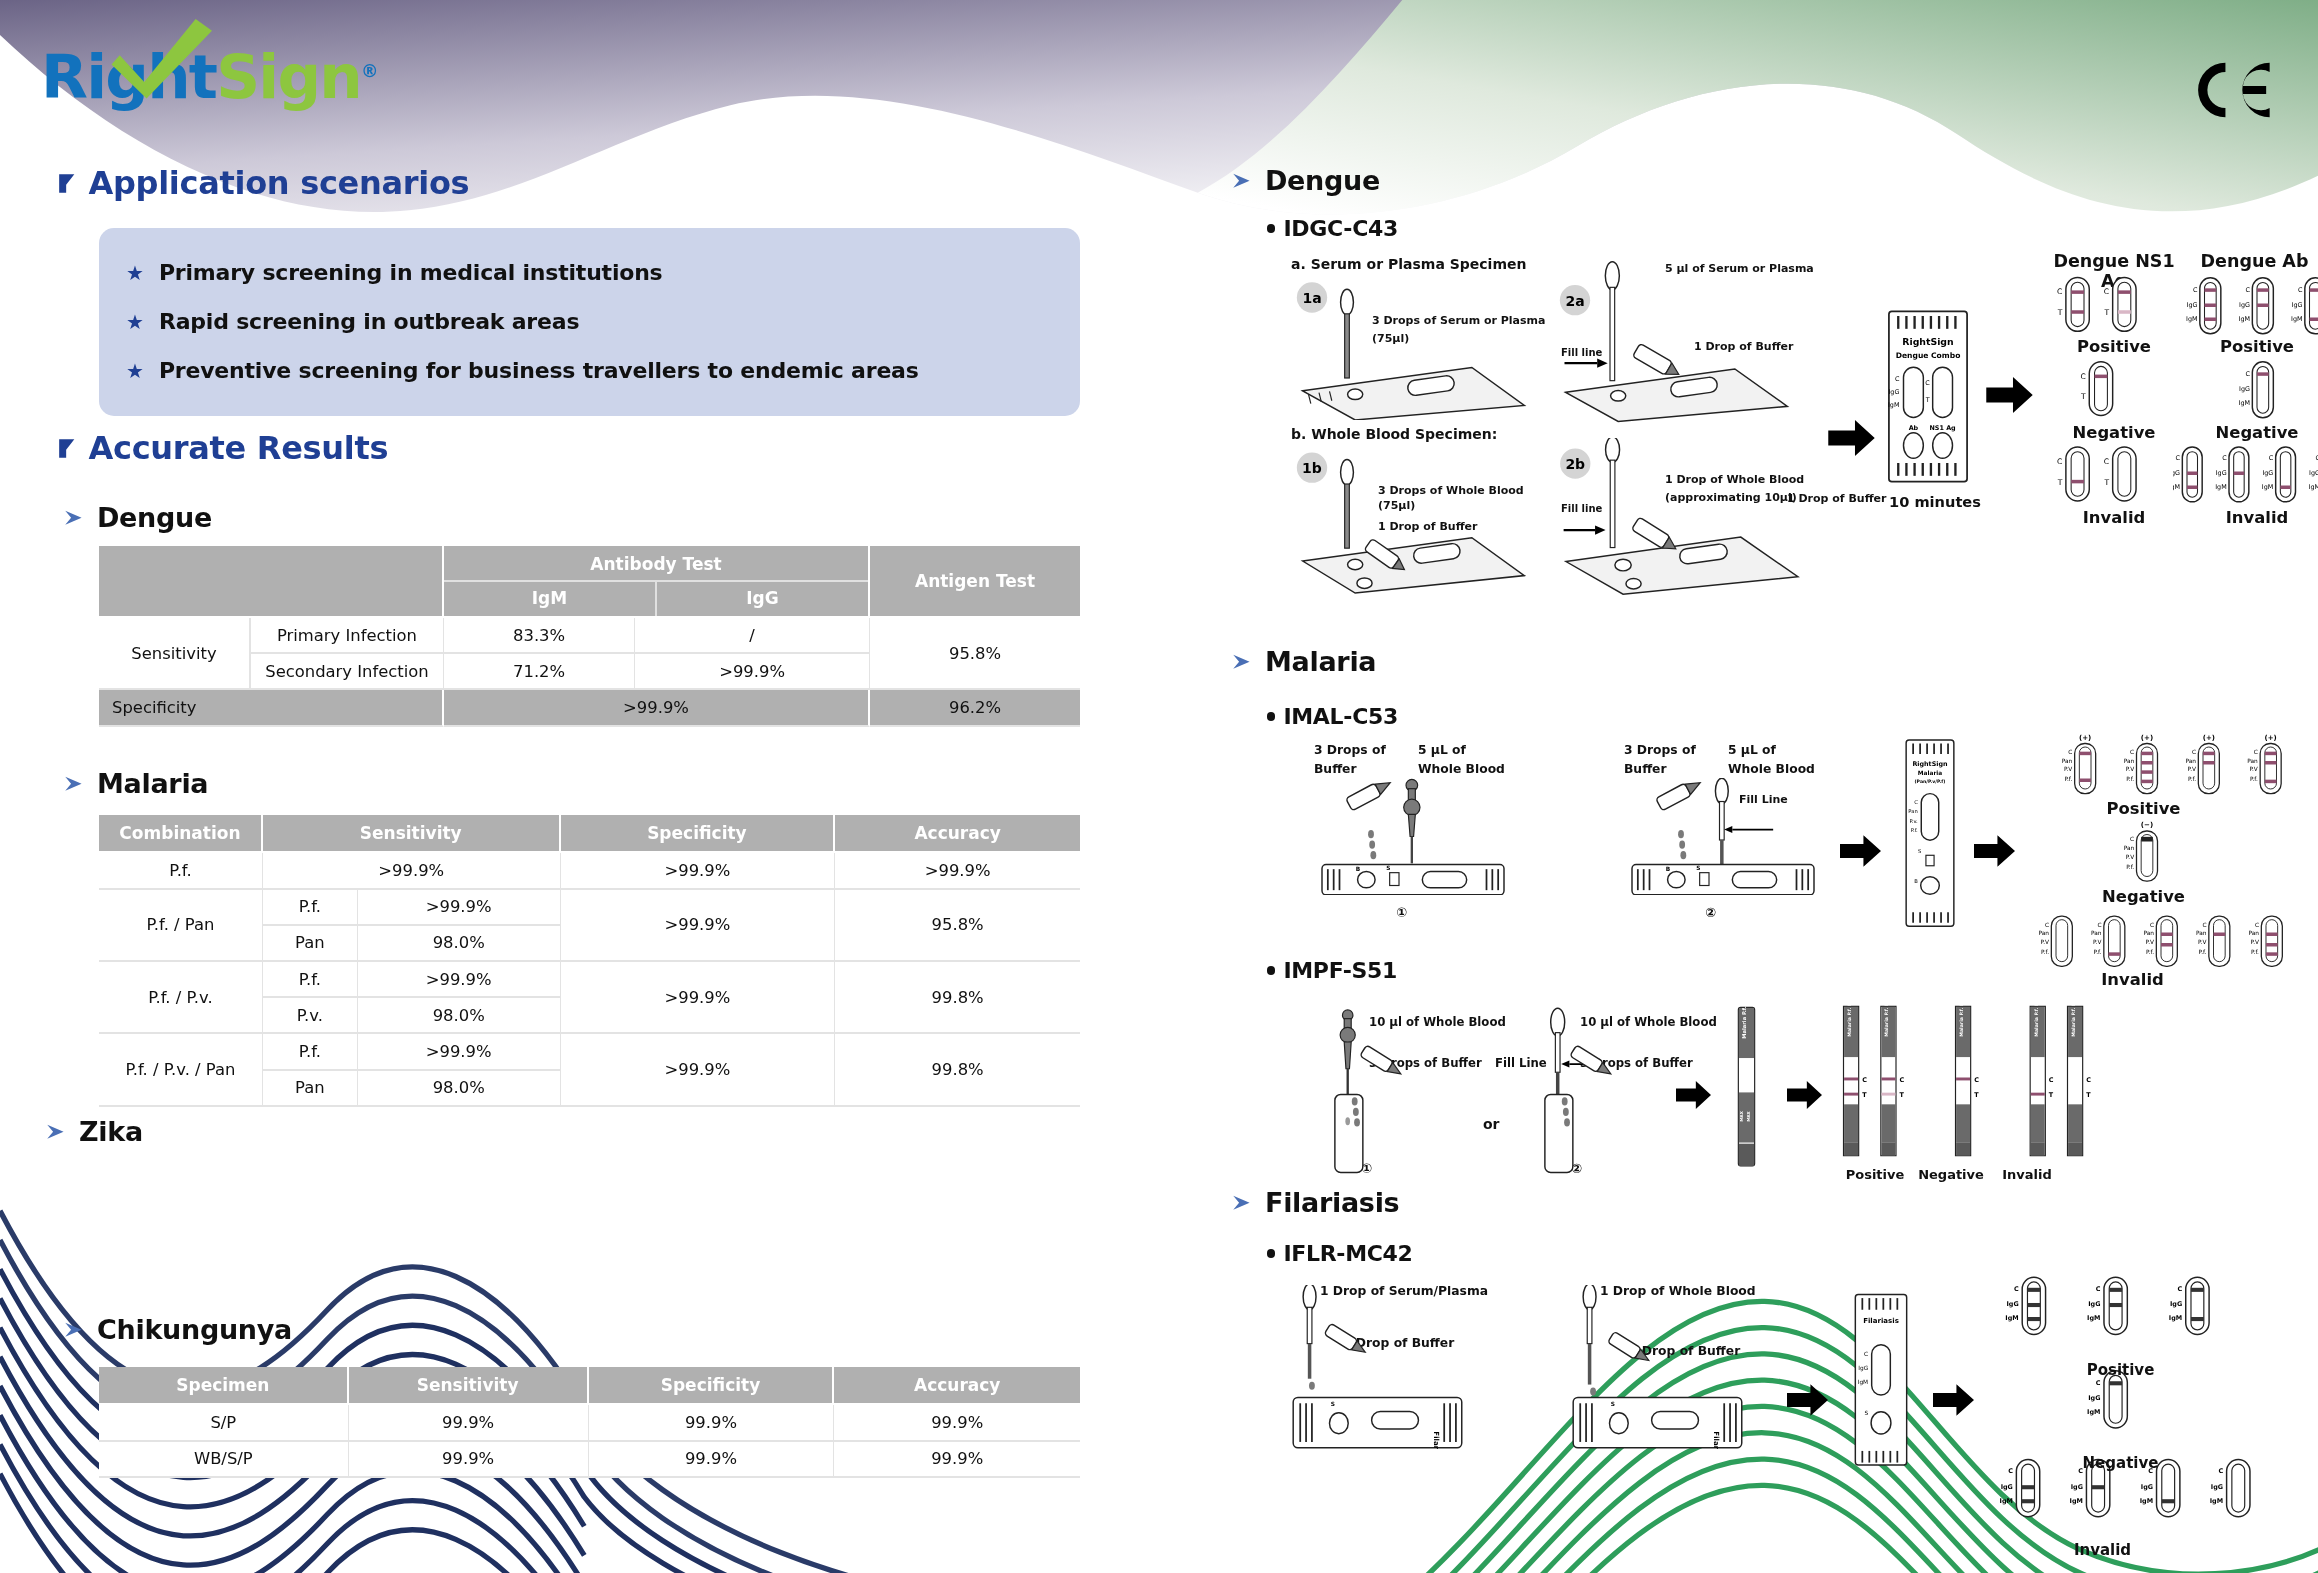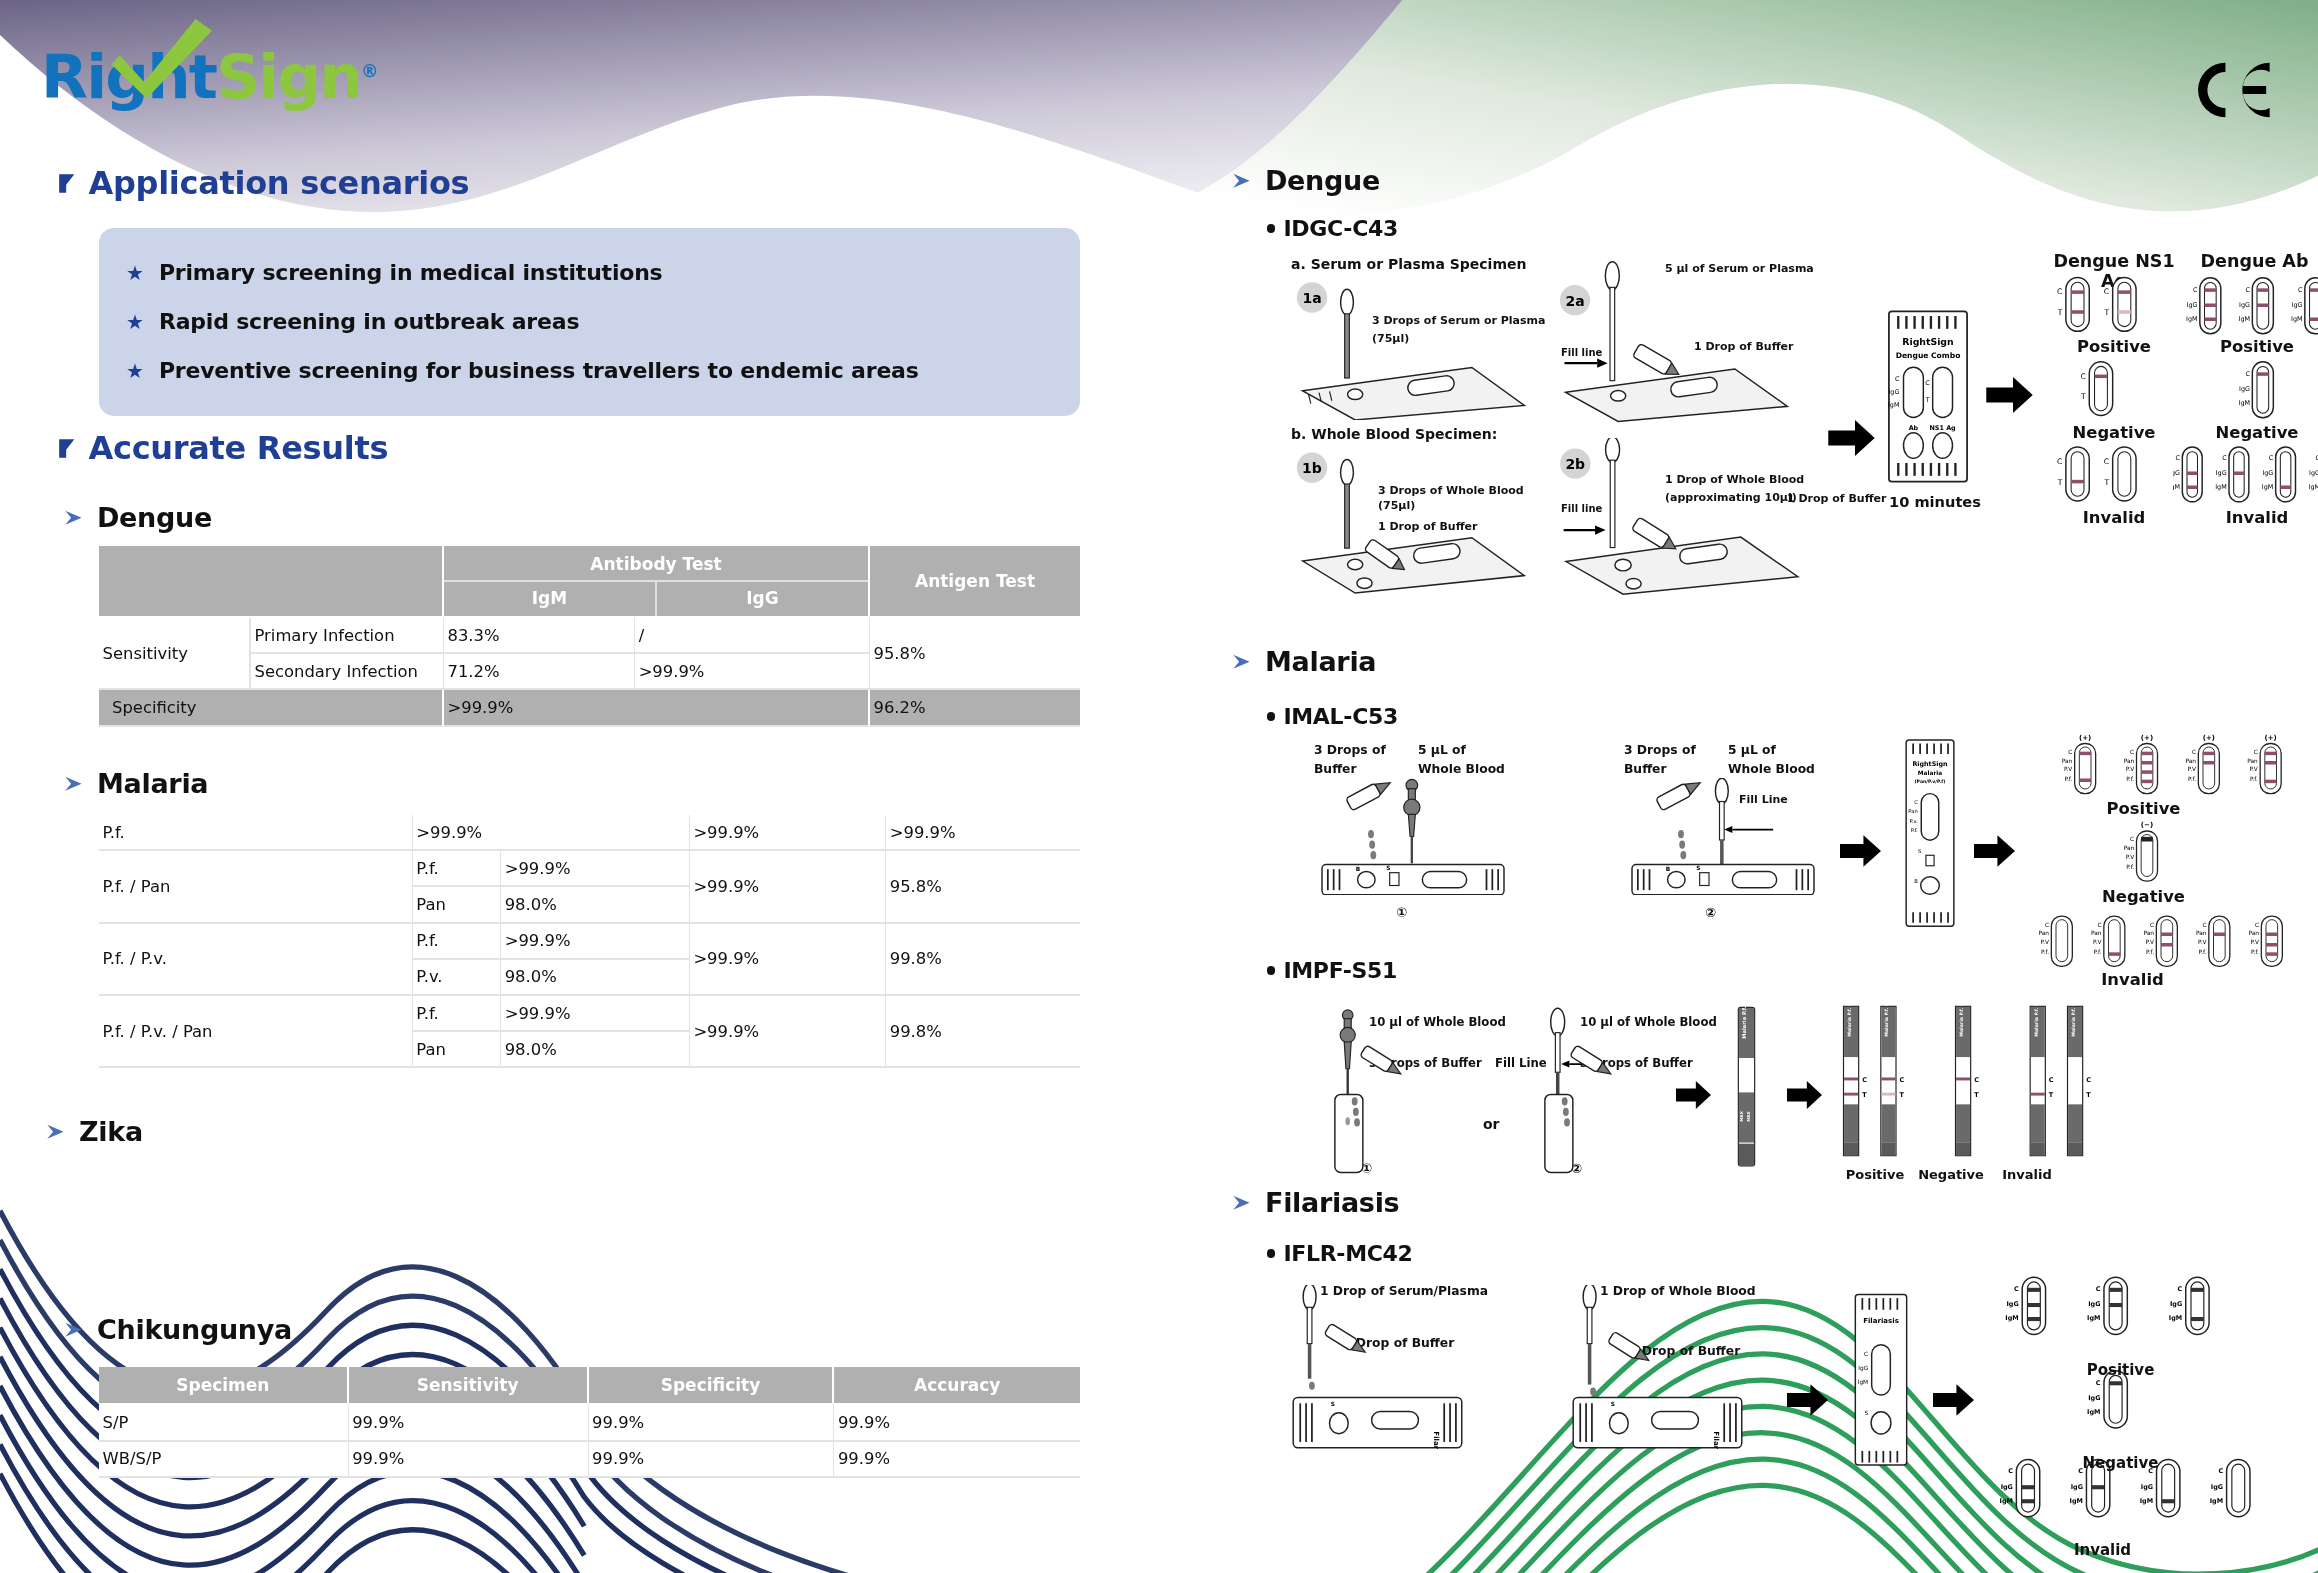--- a/index.html
+++ b/index.html
@@ -50,21 +50,21 @@
   }
   .scen-item { display: flex; align-items: center; gap: 15px; height: 49px; }
   .star-icon { color: #1f3f94; font-size: 20px; line-height: 1; flex: none; }
   .scen-txt { font-family: "DejaVu Sans", sans-serif; font-weight: bold; font-size: 22px; color: #111; letter-spacing: -0.2px; }
 
   
   table.rs { border-collapse: separate; border-spacing: 0; width: 981px;
              font-family: "DejaVu Sans", sans-serif; font-size: 16.4px; color: #111; }
   table.rs th { background: #b0b0b0; color: #fff; font-weight: bold; font-size: 17px;
                 padding: 8.2px 3.5px; text-align: center; border-bottom: 2.3px solid #fff; }
-  table.rs td { background: #fff; padding: 7.6px 3.5px;
+  table.rs td { background: #fff; text-align: center; padding: 7.6px 3.5px;
                 border-bottom: 2.3px solid #e3e3e3; border-right: 1.2px solid #e3e3e3; }
   table.rs td.nobr { border-right: none; }
   table.rs th.sepr { border-right: 2.3px solid #fff; margin-left: 36px; }
   table.rs td.gray { background: #b0b0b0; color: #111; font-weight: normal; }
   .sub-hdr-wrap { padding: 0 !important; background: #b0b0b0 !important; }
   .sub-top { padding: 8.2px 0 5.8px; border-bottom: 2.3px solid #e0e0e0; }
   .sub-bot { display: flex; }
   .sub-bot > div { flex: 1; padding: 5.8px 0 8.2px; }
   .sub-bot > div:first-child { border-right: 2.3px solid #e0e0e0; }
 
@@ -216,20 +216,26 @@
 
   <div class="h2row" style="position:absolute;left:64px;top:768px;">
     <svg class="chev-icon" viewBox="0 0 34 30">
         <path d="M2,3 L30,15 L2,27 L12,15 Z" fill="#4a6fb5"></path>
       </svg>
     <span class="h2txt">Malaria</span>
   </div>
 
   <table class="rs" style="position:absolute;left:99px;top:815px;">
     <tbody>
+        <tr>
+      <th class="sepr" style="width:164px;">Combination</th>
+      <th class="sepr" style="width:298px;">Sensitivity</th>
+      <th class="sepr" style="width:275px;">Specificity</th>
+      <th style="width:245px;">Accuracy</th>
+    </tr>
     <tr>
       <td>P.f.</td>
       <td>&gt;99.9%</td>
       <td>&gt;99.9%</td>
       <td class="nobr">&gt;99.9%</td>
     </tr>
     <tr>
       <td>P.f. / Pan</td>
       <td class="split2">
         <div>

